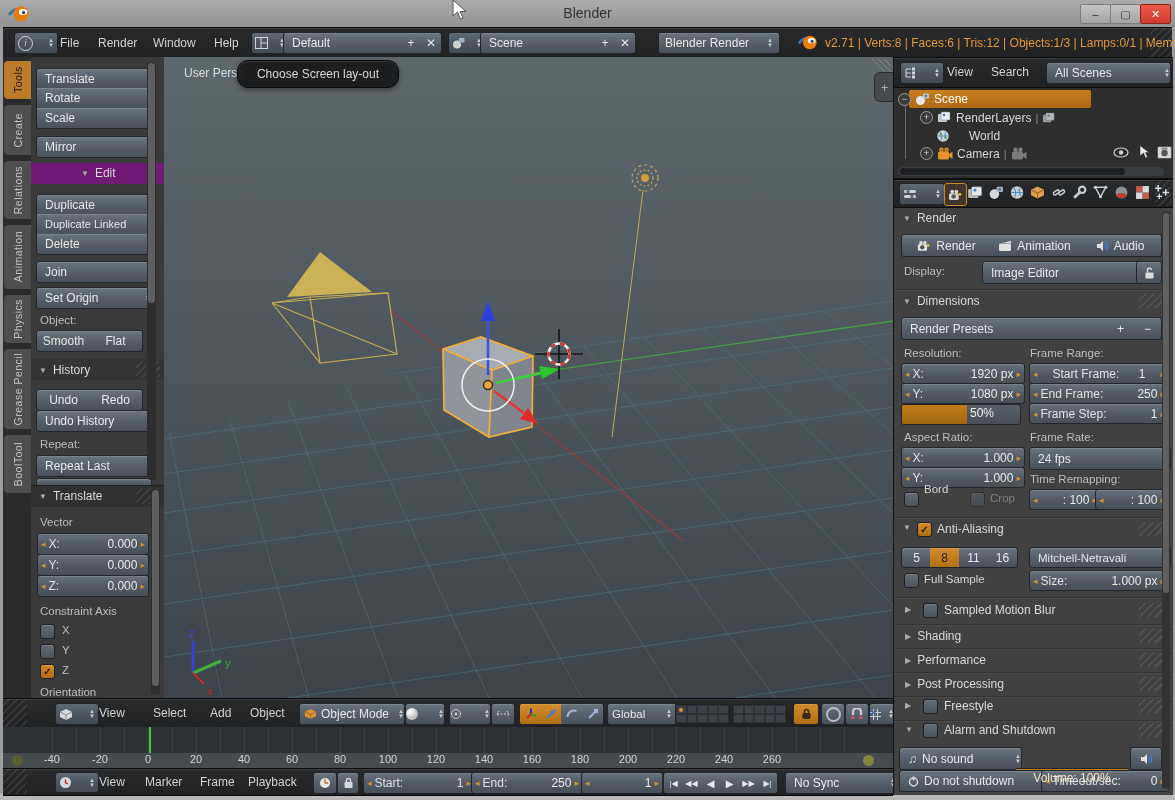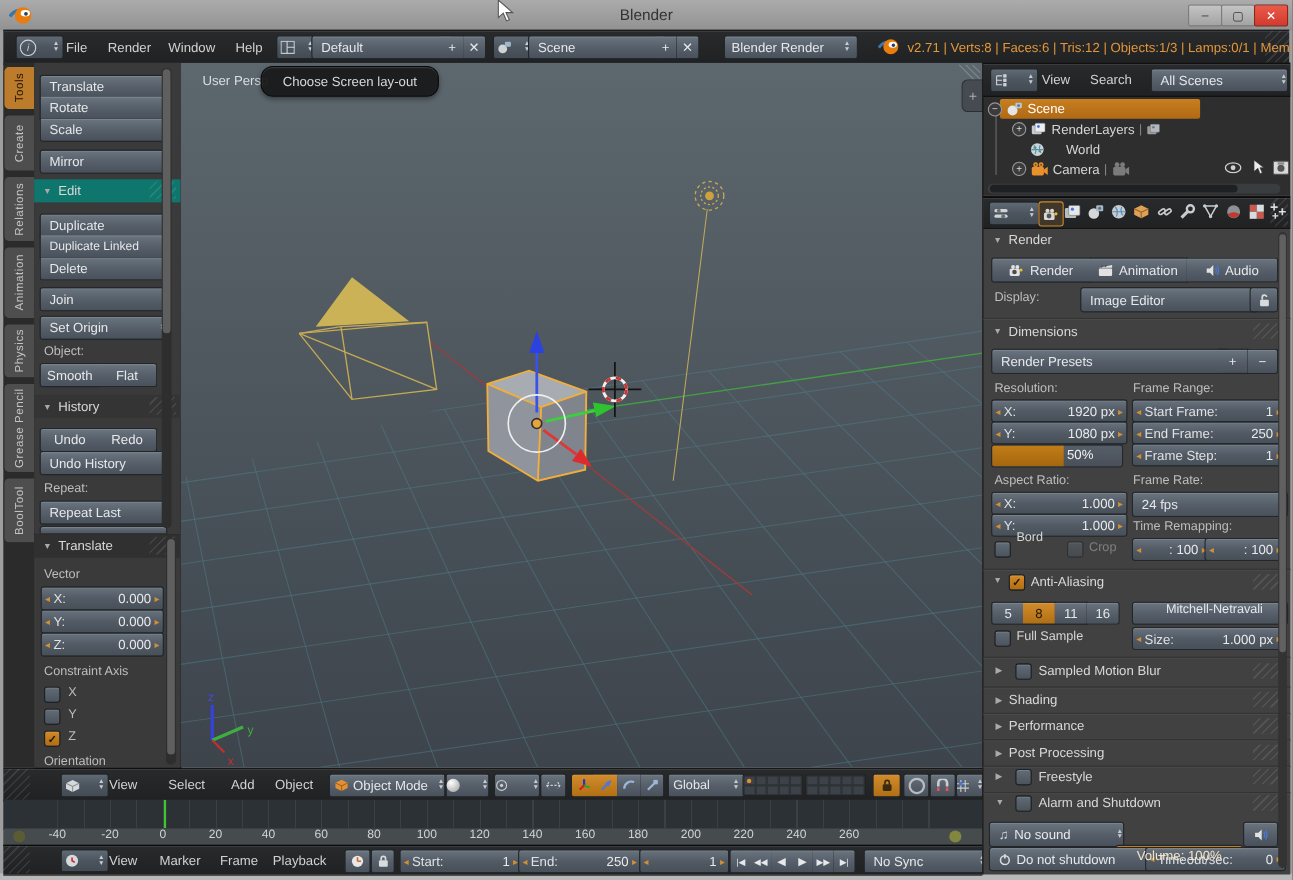--- a/index.html
+++ b/index.html
@@ -164,21 +164,21 @@
     <div class="a btn l grp-m" style="left:5px;top:31px;width:106px;height:20px;">
         <span>Rotate</span>
       </div>
     <div class="a btn l grp-b" style="left:5px;top:51px;width:106px;height:20px;">
         <span>Scale</span>
       </div>
     <div class="a btn l" style="left:5px;top:79px;width:106px;height:20px;">
         <span>Mirror</span>
       </div>
 
-    <div class="a" style="left:0;top:106px;width:133px;height:21px;background:#0f766e;">
+    <div class="a" style="left:0;top:106px;width:133px;height:21px;background:#701a75;padding-left:42px;">
       <span class="ph" style="margin:3px 0 0 8px;">Edit</span>
       <div class="a grip" style="right:4px;top:2px;width:24px;height:16px;"></div>
     </div>
     <div class="a btn l grp-t" style="left:5px;top:137px;width:106px;height:20px;">
         <span>Duplicate</span>
       </div>
     <div class="a btn l grp-m" style="left:5px;top:157px;width:106px;height:20px;font-size:11px;">
         <span>Duplicate Linked</span>
       </div>
     <div class="a btn l grp-b" style="left:5px;top:177px;width:106px;height:20px;">
@@ -875,21 +875,21 @@
       </div>
     <div class="a nf grp-m" style="left:7px;top:204px;width:116px;height:19px;">
         <span class="lab">Y:</span>
         <span class="val">1080 px</span>
       </div>
     <div class="a slider" style="left:7px;top:225px;width:118px;height:19px;">
       <span class="fill" style="width:55%;"></span>
         <span class="txt" style="text-align:right;padding-right:26px;">50%</span>
     </div>
     <span class="a label" style="left:136px;top:168px;">Frame Range:</span>
-    <div class="a nf grp-t" style="left:135px;top:184px;width:132px;height:19px;">
+    <div class="a nf grp-t" style="left:135px;top:184px;width:132px;height:19px;gap:12px;">
         <span class="lab">Start Frame:</span>
         <span class="val">1</span>
       </div>
     <div class="a nf grp-m" style="left:135px;top:204px;width:132px;height:19px;">
         <span class="lab">End Frame:</span>
         <span class="val">250</span>
       </div>
     <div class="a nf grp-b" style="left:135px;top:224px;width:132px;height:19px;">
         <span class="lab">Frame Step:</span>
         <span class="val">1</span>
@@ -932,21 +932,21 @@
       </div>
     <div class="a btn on grp-c" style="left:36px;top:368px;width:29px;height:19px;">
         <span>8</span>
       </div>
     <div class="a btn grp-c" style="left:65px;top:368px;width:29px;height:19px;">
         <span>11</span>
       </div>
     <div class="a btn grp-r" style="left:94px;top:368px;width:29px;height:19px;">
         <span>16</span>
       </div>
-    <div class="a btn l" style="left:135px;top:368px;width:132px;height:19px;font-size:11.5px;flex-direction:column;">
+    <div class="a btn l" style="left:135px;top:368px;width:132px;height:19px;font-size:11.5px;">
         <span>Mitchell-Netravali</span>
         <span class="spin"></span>
       </div>
     <div class="a cb" style="left:10px;top:394px;"></div>
     <span class="a label" style="left:30px;top:394px;color:#d6d6d6;">Full Sample</span>
     <div class="a nf" style="left:135px;top:391px;width:132px;height:19px;">
         <span class="lab">Size:</span>
         <span class="val">1.000 px</span>
       </div>
 

